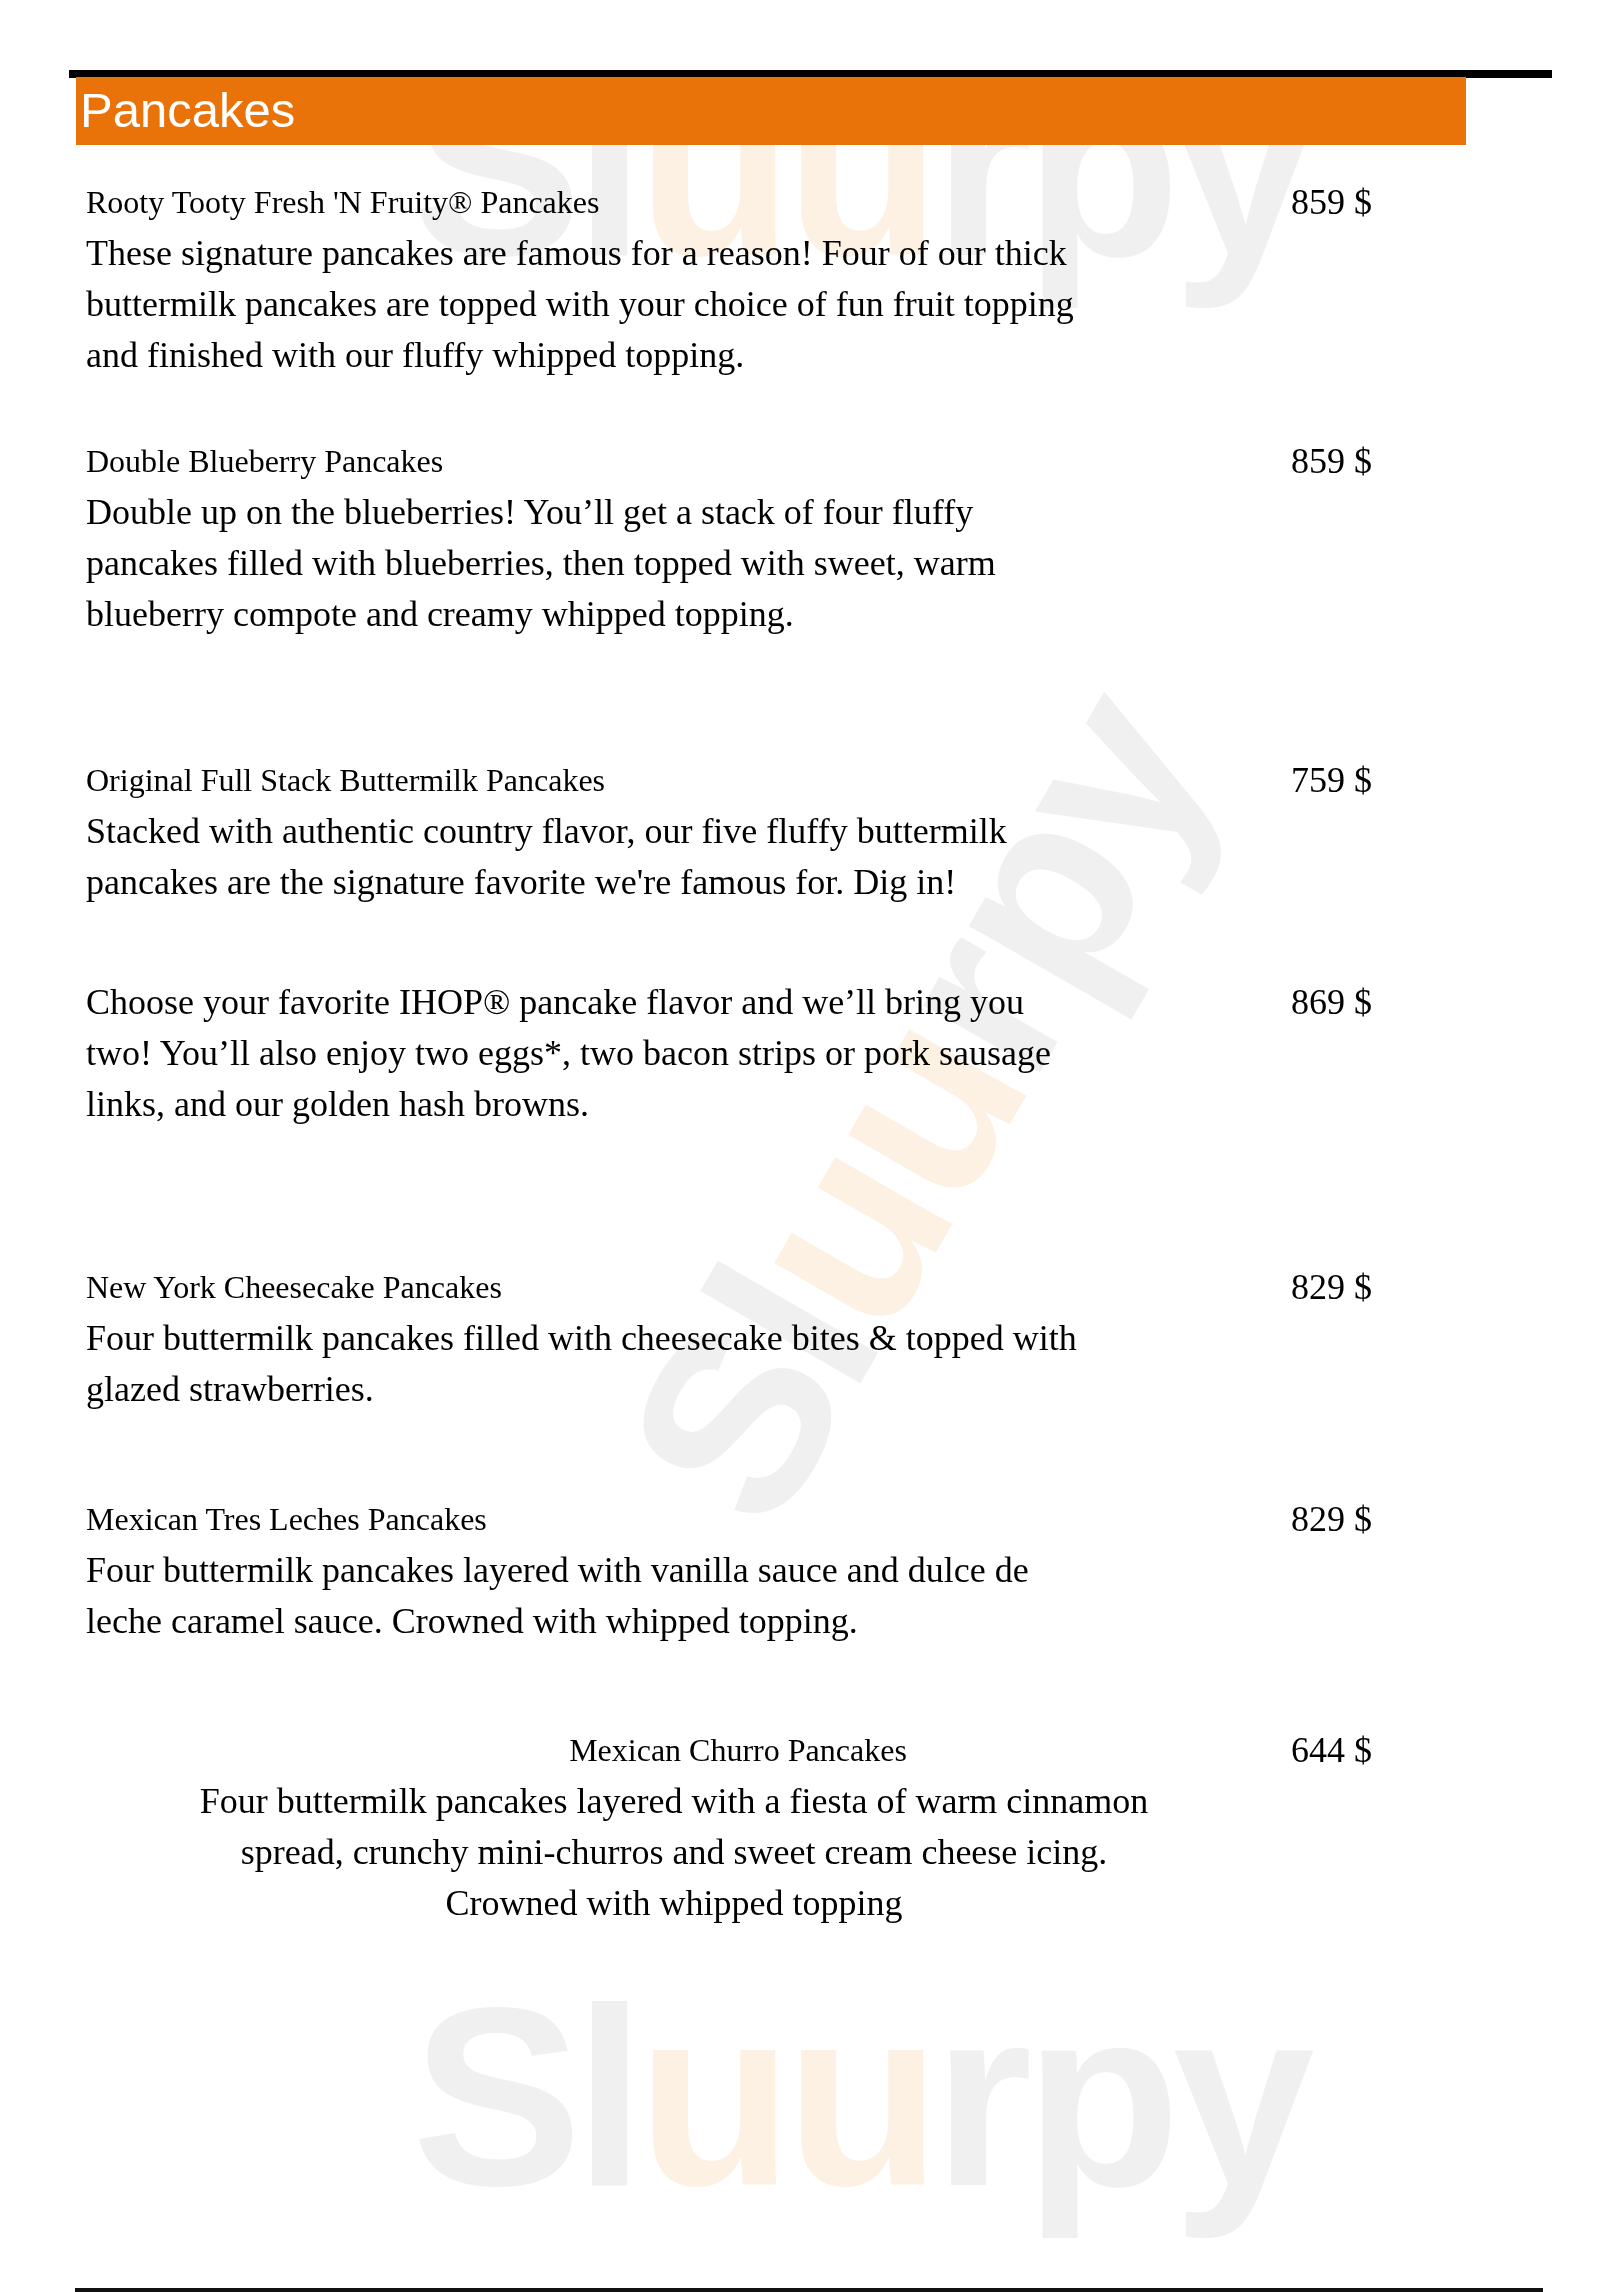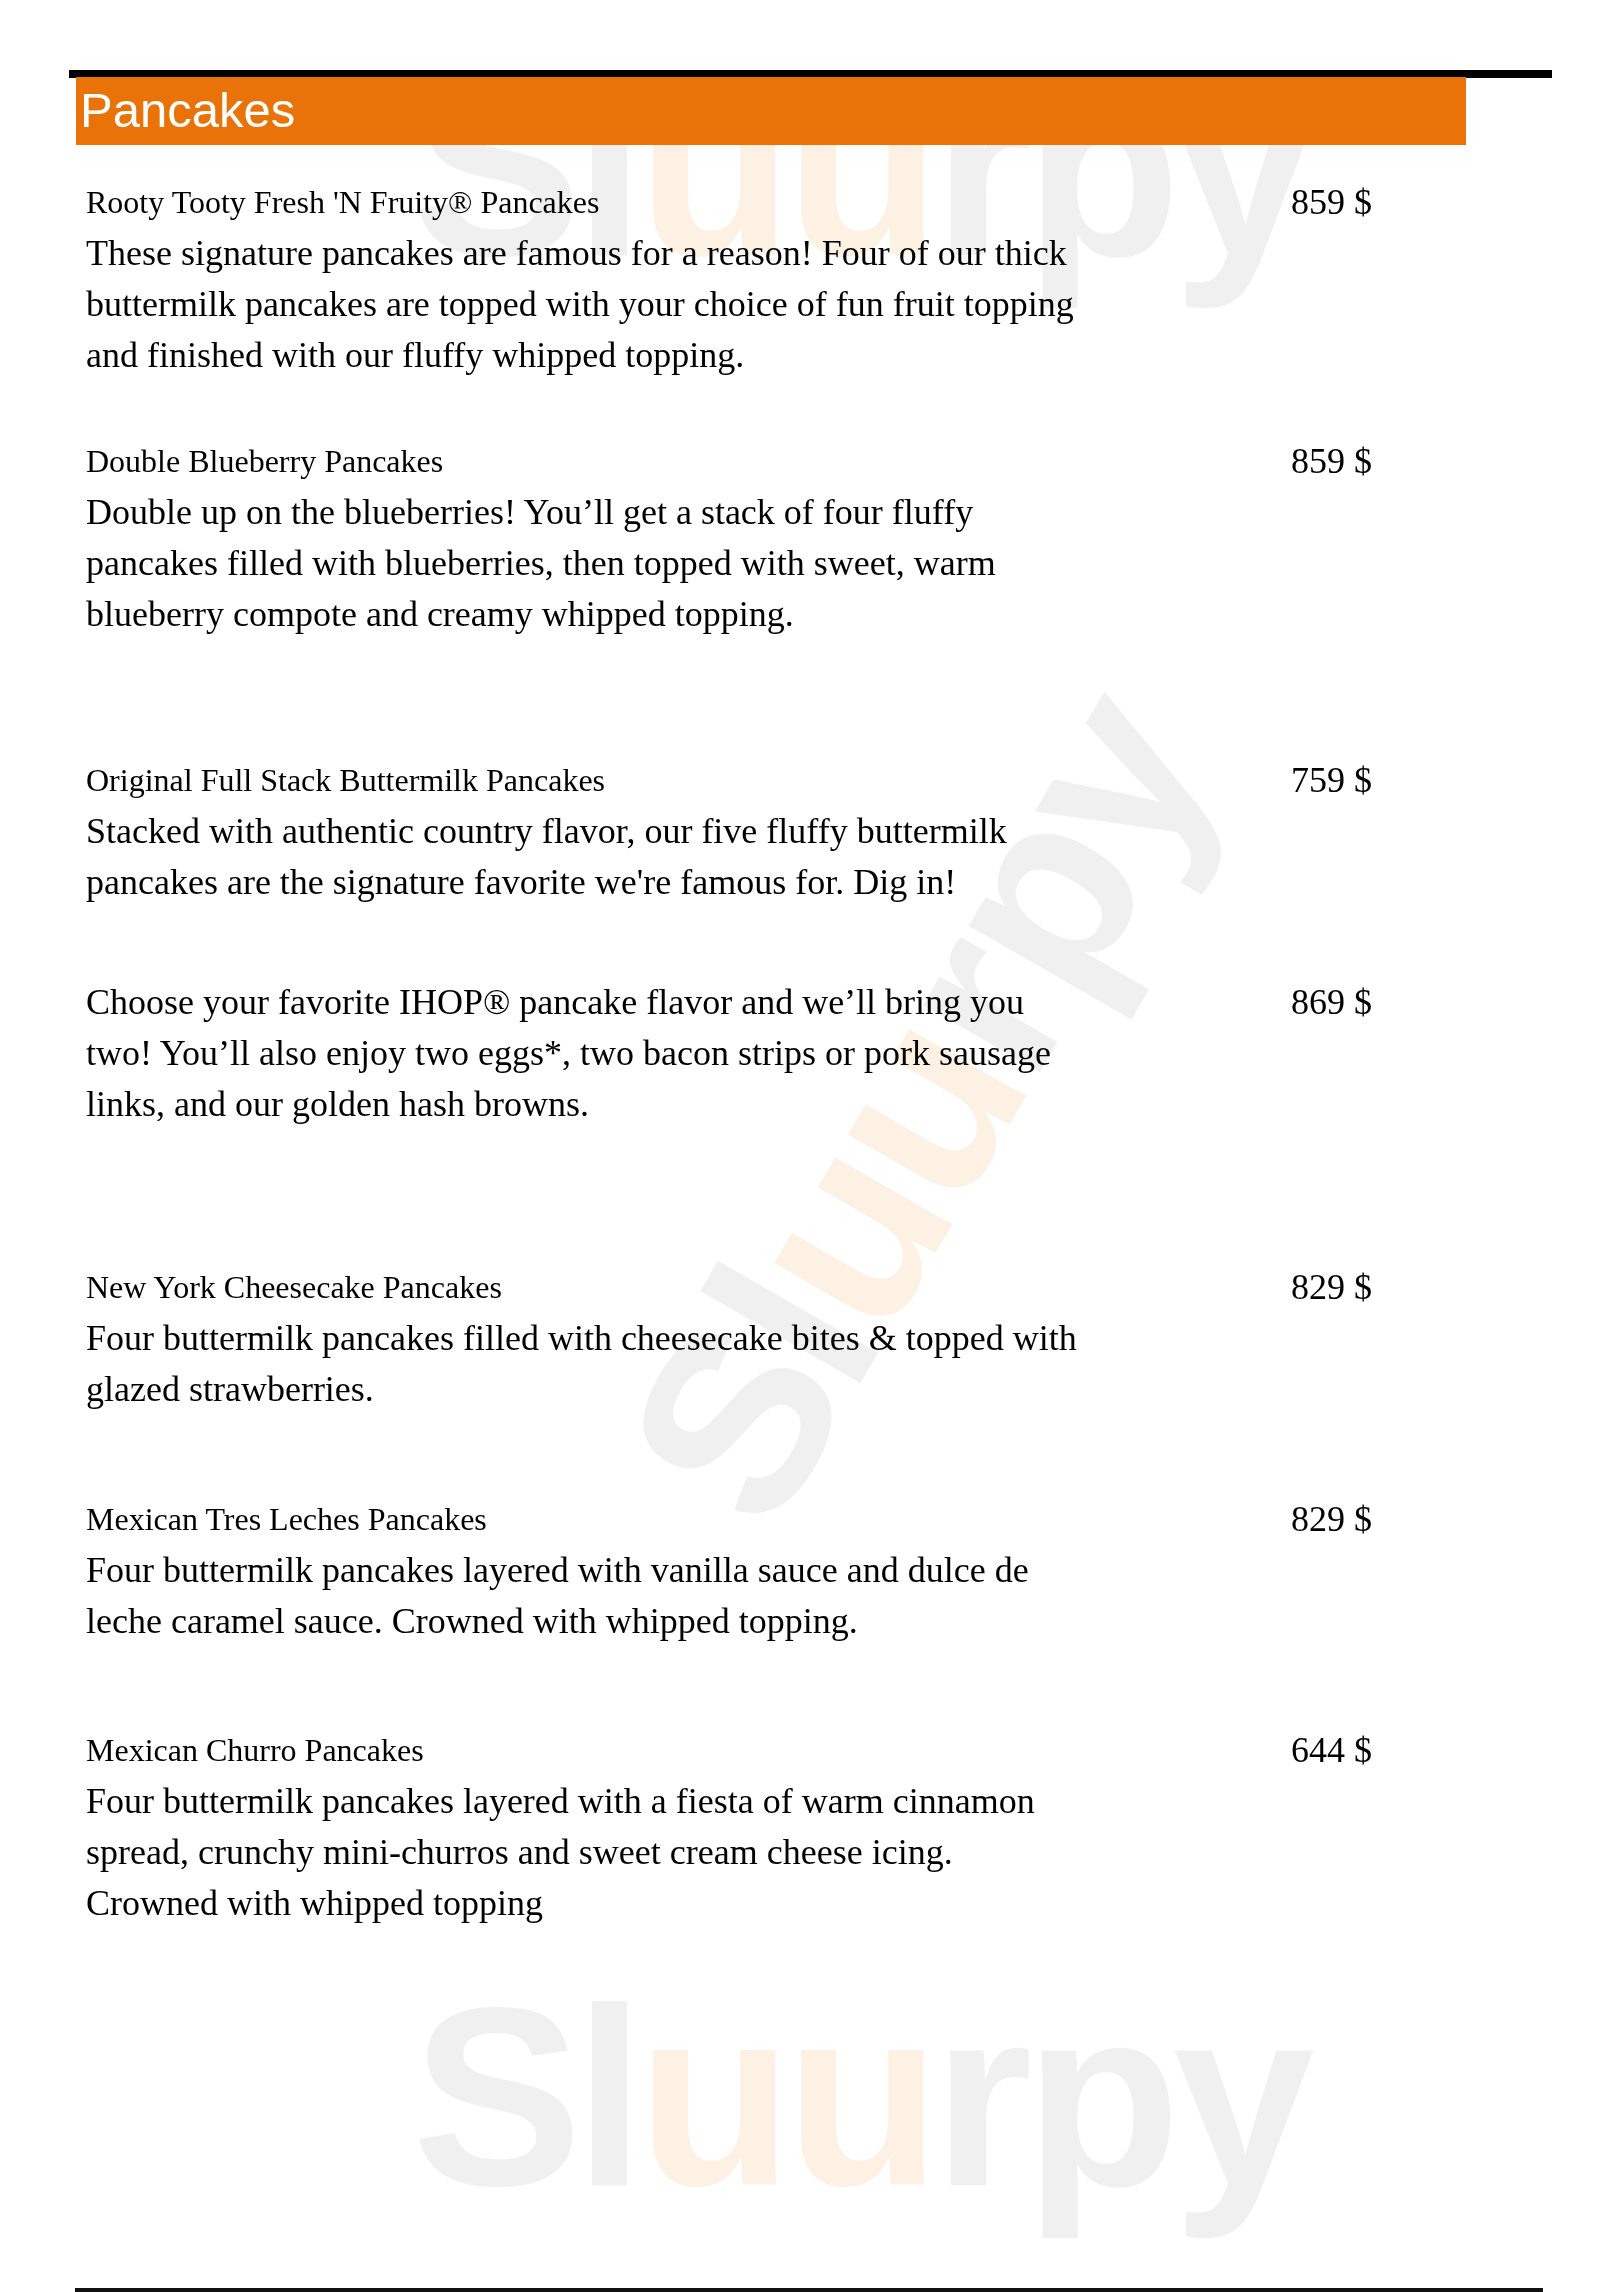--- a/index.html
+++ b/index.html
@@ -72,21 +72,21 @@
     <div class="item-price">829 $</div>
   </div>
 
   <div class="item" style="top:1494px;">
     <div class="item-name">Mexican Tres Leches Pancakes</div>
     <div class="item-desc">Four buttermilk pancakes layered with vanilla sauce and dulce de
 leche caramel sauce. Crowned with whipped topping.</div>
     <div class="item-price">829 $</div>
   </div>
 
-  <div class="item" style="top:1725px;">
+  <div class="item" style="top:1725px;text-align:center;">
     <div class="item-name">Mexican Churro Pancakes</div>
     <div class="item-desc">Four buttermilk pancakes layered with a fiesta of warm cinnamon
 spread, crunchy mini-churros and sweet cream cheese icing.
 Crowned with whipped topping</div>
     <div class="item-price">644 $</div>
   </div>
 
   <div class="bottom-rule"></div>
 </div>
 

